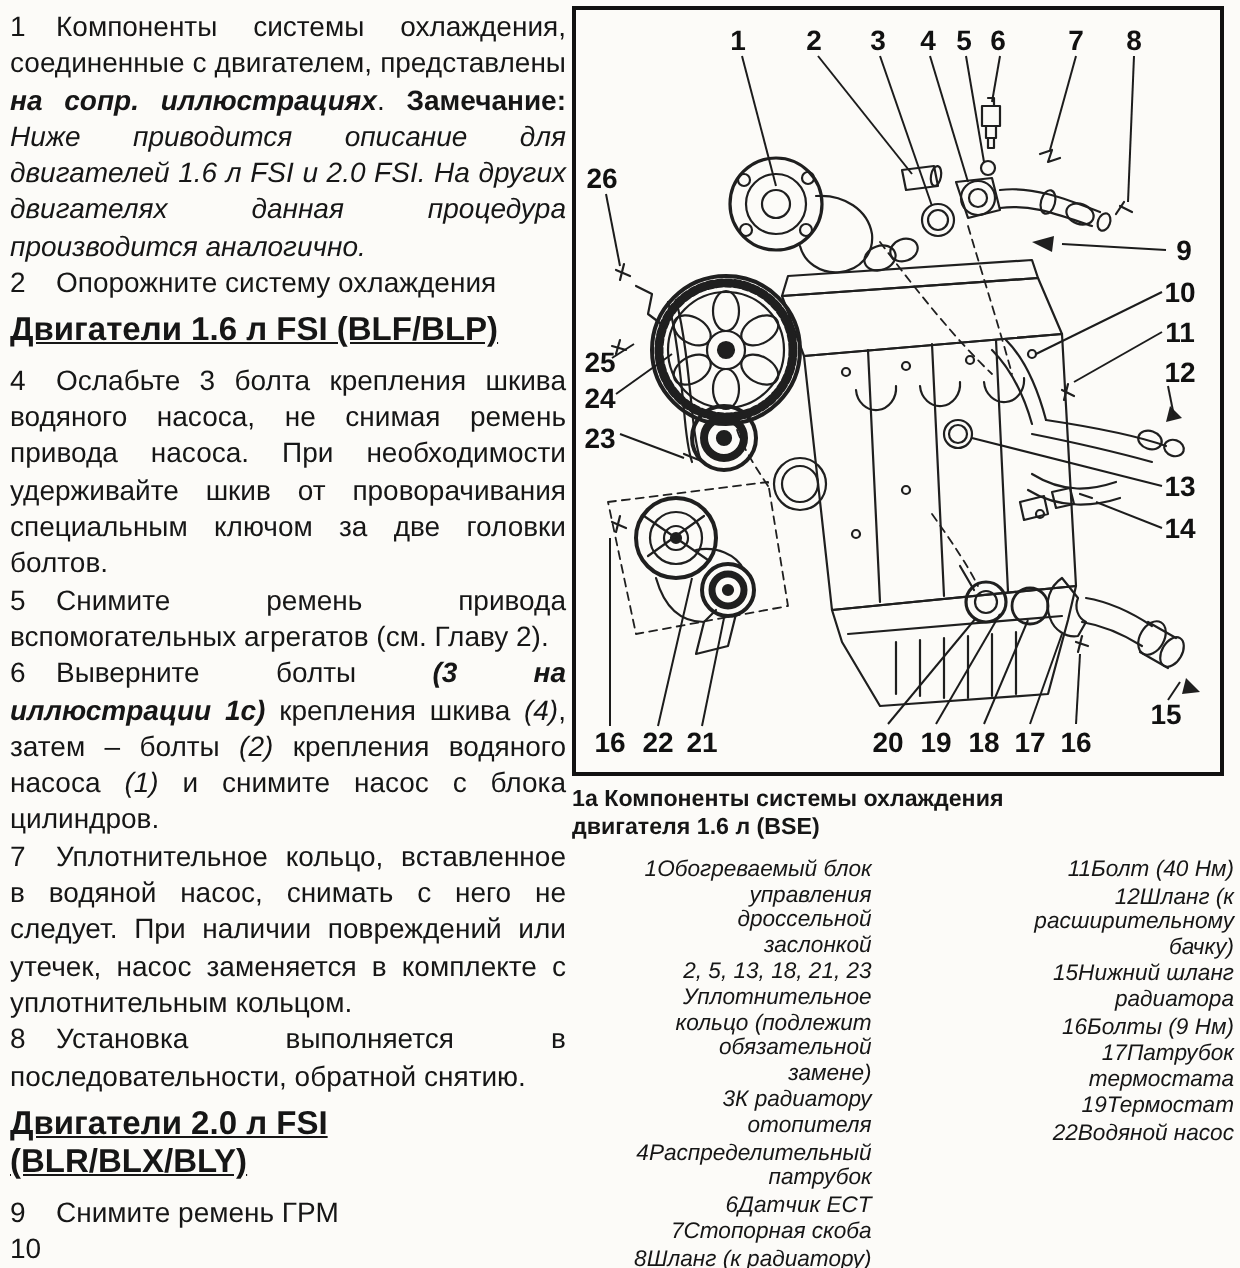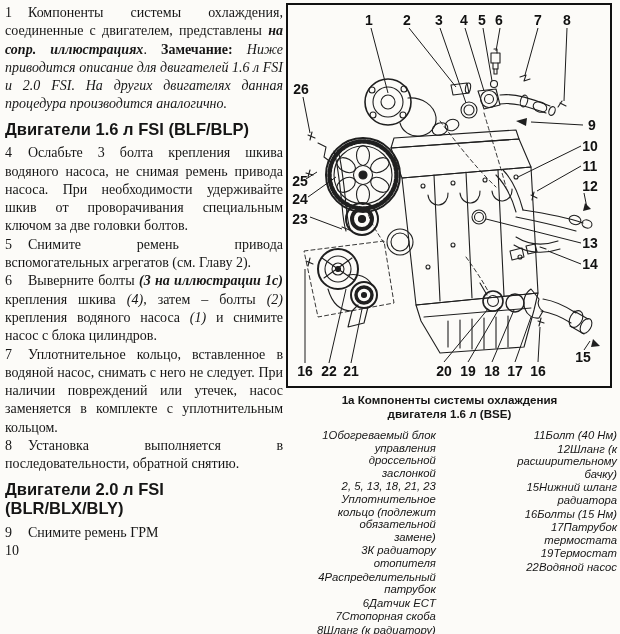--- a/index.html
+++ b/index.html
@@ -1,50 +1,51 @@
 <!DOCTYPE html>
 <html><head>
 <meta charset="utf-8">
 <style>
   html,body{margin:0;padding:0;background:#e8e8e8;}
   .page{position:relative;width:620px;height:634px;background:#fcfbf8;overflow:hidden;
         font-family:"Liberation Sans","DejaVu Sans",sans-serif;color:#161616;}
   
   .col-left{position:absolute;left:5px;top:4px;width:278px;font-size:14px;line-height:18.3px;
             text-align:justify;letter-spacing:0px;}
-  .step{margin:0;font-family:Liberation Serif, serif;}
+  .step{margin:0;}
   .sn{display:inline-block;min-width:23px;}
   .seg-n{font-style:normal;font-weight:normal;}
   .seg-b{font-weight:bold;}
   .seg-i{font-style:italic;}
   .seg-bi{font-weight:bold;font-style:italic;}
-  .sec-heading{font-weight:bold;font-size:16.5px;line-height:19.5px;margin:6px 0 5px 0;text-align:left;}
+  .sec-heading{font-weight:bold;font-size:16.5px;line-height:19.5px;margin:6px 0 5px 0;text-align:left;text-decoration:underline;}
   
   .figure{position:absolute;left:286px;top:3px;width:322px;height:381px;border:2.5px solid #111;
           background:#fcfbf8;}
   .figure svg{display:block;}
-  .fig-caption{position:absolute;left:286px;top:393px;width:327px;text-align:center;
+  .fig-caption{position:absolute;left:286px;top:393px;width:327px;
                font-weight:bold;font-size:11.6px;line-height:13.8px;}
   
   .legend{position:absolute;left:289px;top:429px;width:328px;display:flex;
           font-style:italic;font-size:11.3px;line-height:12.6px;text-align:right;}
   .lg-col-left{width:172px;}
   .lg-col-right{width:156px;margin-left:48px;}
   .lg-item{padding-left:30px;text-indent:-30px;margin:0 0 1px 0;}
   .lg-num{display:inline-block;min-width:26px;text-indent:0;}
   .callout{font-weight:bold;font-size:14px;fill:#111;
            font-family:"Liberation Sans","DejaVu Sans",sans-serif;}
 </style>
 </head>
 <body>
 
 <div class="page">
 
   <div class="col-left" id="instructions">
       <p class="step"><span class="sn">1</span><span class="seg-n">Компоненты системы охлаждения, соединенные с двигателем, представлены </span><span class="seg-bi">на сопр. иллюстрациях</span><span class="seg-n">. </span><span class="seg-b">Замечание:</span><span class="seg-i"> Ниже приводится описание для двигателей 1.6 л FSI и 2.0 FSI. На других двигателях данная процедура производится аналогично.</span></p>
+      <p class="step"><span class="sn">2</span><span class="seg-n">Опорожните систему охлаждения</span></p>
       <div class="sec-heading">Двигатели 1.6 л FSI (BLF/BLP)</div>
       <p class="step"><span class="sn">4</span><span class="seg-n">Ослабьте 3 болта крепления шкива водяного насоса, не снимая ремень привода насоса. При необходимости удерживайте шкив от проворачивания специальным ключом за две головки болтов.</span></p>
       <p class="step"><span class="sn">5</span><span class="seg-n">Снимите ремень привода вспомогательных агрегатов (см. Главу 2).</span></p>
       <p class="step"><span class="sn">6</span><span class="seg-n">Выверните болты </span><span class="seg-bi">(3 на иллюстрации 1с)</span><span class="seg-n"> крепления шкива </span><span class="seg-i">(4)</span><span class="seg-n">, затем – болты </span><span class="seg-i">(2)</span><span class="seg-n"> крепления водяного насоса </span><span class="seg-i">(1)</span><span class="seg-n"> и снимите насос с блока цилиндров.</span></p>
       <p class="step"><span class="sn">7</span><span class="seg-n">Уплотнительное кольцо, вставленное в водяной насос, снимать с него не следует. При наличии повреждений или утечек, насос заменяется в комплекте с уплотнительным кольцом.</span></p>
       <p class="step"><span class="sn">8</span><span class="seg-n">Установка выполняется в последовательности, обратной снятию.</span></p>
       <div class="sec-heading">Двигатели 2.0 л FSI (BLR/BLX/BLY)</div>
       <p class="step"><span class="sn">9</span><span class="seg-n">Снимите ремень ГРМ</span></p>
       <p class="step"><span class="sn">10</span></p>
     </div>
@@ -270,20 +271,20 @@
         <div class="lg-item"><span class="lg-num">6</span><span>Датчик ECT</span></div>
         <div class="lg-item"><span class="lg-num">7</span><span>Стопорная скоба</span></div>
         <div class="lg-item"><span class="lg-num">8</span><span>Шланг (к радиатору)</span></div>
         <div class="lg-item"><span class="lg-num">9, 25, 21</span><span>Болт (10 Нм)</span></div>
         <div class="lg-item"><span class="lg-num">10</span><span>Трубка</span></div>
       </div>
     <div class="lg-col-right" id="legend-right">
         <div class="lg-item"><span class="lg-num">11</span><span>Болт (40 Нм)</span></div>
         <div class="lg-item"><span class="lg-num">12</span><span>Шланг (к расширительному бачку)</span></div>
         <div class="lg-item"><span class="lg-num">15</span><span>Нижний шланг радиатора</span></div>
-        <div class="lg-item"><span class="lg-num">16</span><span>Болты (15 Нм)</span></div>
+        <div class="lg-item"><span class="lg-num">16</span><span>Болты (9 Нм)</span></div>
         <div class="lg-item"><span class="lg-num">17</span><span>Патрубок термостата</span></div>
         <div class="lg-item"><span class="lg-num">19</span><span>Термостат</span></div>
         <div class="lg-item"><span class="lg-num">22</span><span>Водяной насос</span></div>
       </div>
   </div>
 
 </div>
 
 </body></html>

